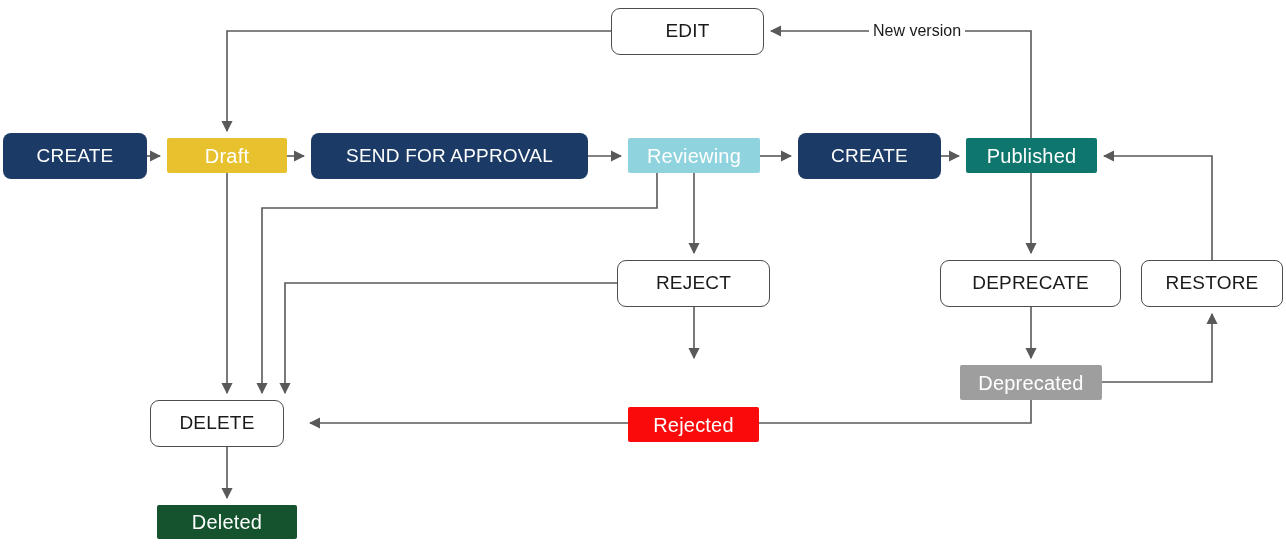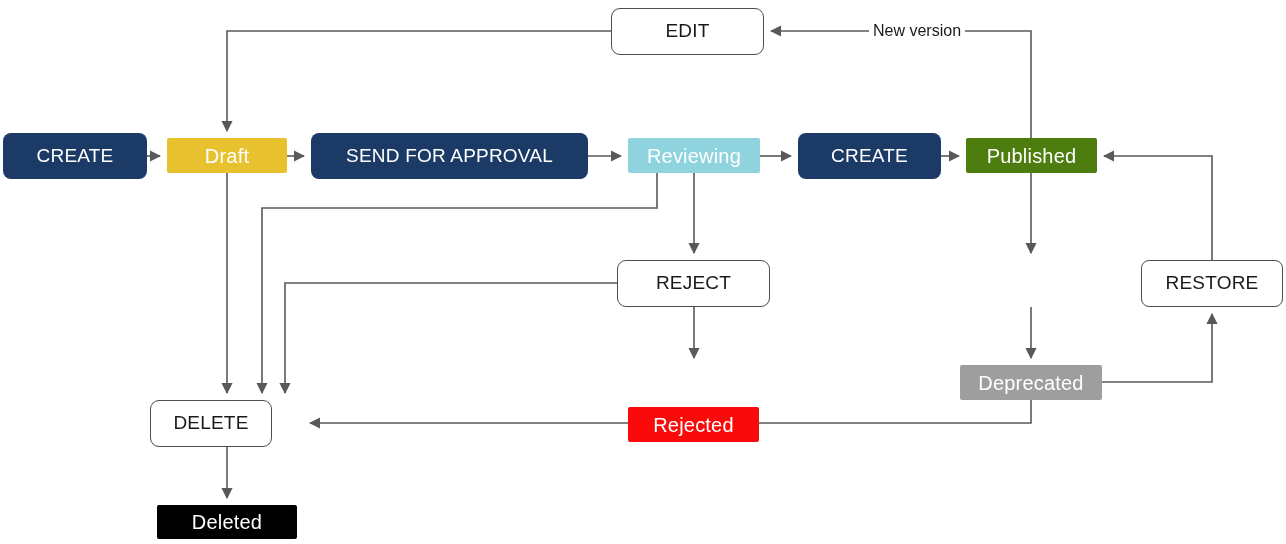--- a/index.html
+++ b/index.html
@@ -135,50 +135,53 @@
   </div>
 
   <div class="node state" style="left:628px; top:138px; width:132px; height:35px; background:#8ed3dd;align-items:center;">
     <span>Reviewing</span>
   </div>
 
   <div class="node command" style="left:798px; top:133px; width:143px; height:46px;">
     <span>CREATE</span>
   </div>
 
-  <div class="node state" style="left:966px; top:138px; width:131px; height:35px; background:#4d7c0f;">
+  <div class="node state" style="left:966px; top:138px; width:131px; height:35px; background:#0f766e;">
     <span>Published</span>
   </div>
 
   <div class="node action" style="left:611px; top:8px; width:153px; height:47px;">
     <span>EDIT</span>
   </div>
 
   <div class="node action" style="left:617px; top:260px; width:153px; height:47px;">
     <span>REJECT</span>
   </div>
 
   <div class="node state" style="left:628px; top:365px; width:131px; height:35px; background:#fa0a0a;margin-top:42px;">
     <span>Rejected</span>
   </div>
 
+  <div class="node action" style="left:940px; top:260px; width:181px; height:47px;">
+    <span>DEPRECATE</span>
+  </div>
 
   <div class="node action" style="left:1141px; top:260px; width:142px; height:47px;border-radius:8px;">
     <span>RESTORE</span>
   </div>
 
   <div class="node state" style="left:960px; top:365px; width:142px; height:35px; background:#9e9e9e;">
     <span>Deprecated</span>
   </div>
 
-  <div class="node action" style="left:150px; top:400px; width:122px; height:47px;text-align:center;">
+  <div class="node action" style="left:150px; top:400px; width:134px; height:47px;text-align:center;">
     <span>DELETE</span>
   </div>
 
-  <div class="node state" style="left:157px; top:505px; width:140px; height:34px; background:#000000;">
+  <div class="node state" style="left:157px; top:505px; width:140px; height:34px; background:#14532d;">
     <span>Deleted</span>
   </div>
 
   <div class="edge-label" style="left:869px; top:22px;">
     <span>New version</span>
   </div>
 
 </div>
 
 </body></html>

